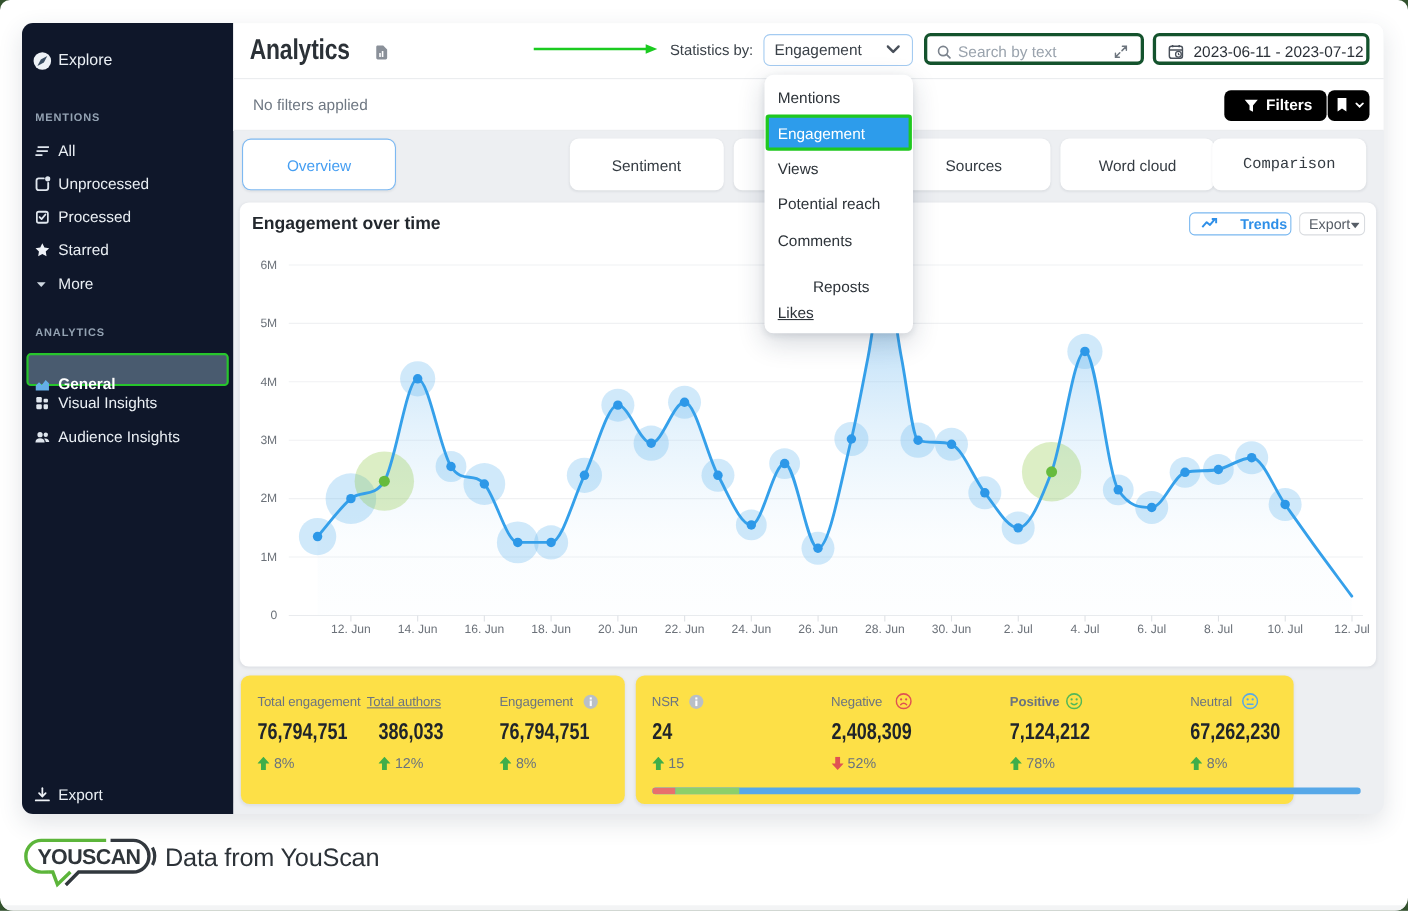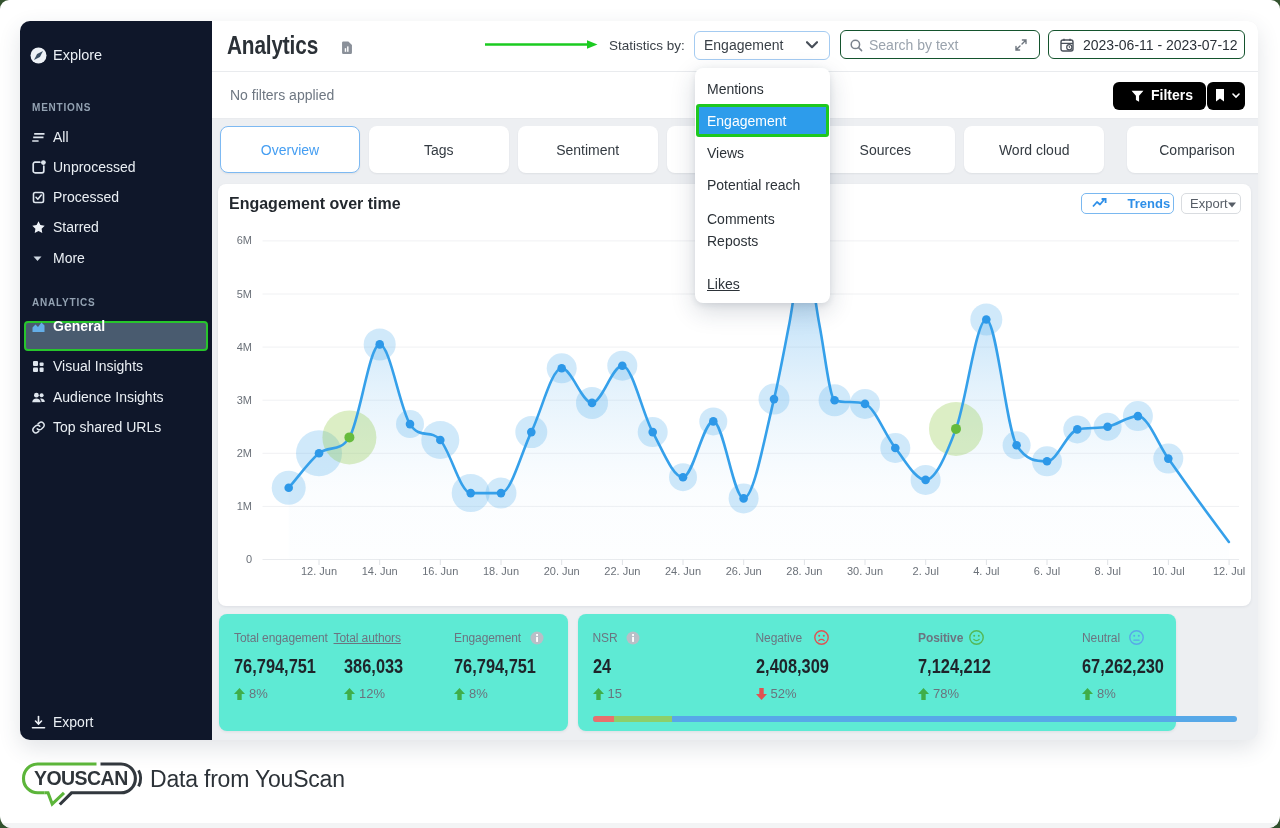--- a/index.html
+++ b/index.html
@@ -12,24 +12,24 @@
   .sideitem .ic{position:absolute;left:11px;width:15px;height:15px;}
   .sideitem .tx{position:absolute;left:33px;top:50%;transform:translateY(-50%);}
   .sidehead{position:absolute;left:12px;color:#93a2b2;font-size:10px;font-weight:700;letter-spacing:.8px;}
   .main{position:absolute;left:192px;top:0;width:1046px;height:719px;border-radius:0 10px 10px 0;overflow:hidden;}
   .hdr{position:absolute;left:0;top:0;width:100%;height:51px;background:#fff;border-bottom:1px solid #e9ebee;box-sizing:border-box;}
   .frow{position:absolute;left:0;top:51px;width:100%;height:47px;background:#fff;border-bottom:1px solid #e9ebee;box-sizing:border-box;}
   .title{position:absolute;left:15px;top:9px;font-size:26px;font-weight:700;color:#2b3137;letter-spacing:-0.2px;transform:scaleX(0.8);transform-origin:left top;}
   .statlbl{position:absolute;top:17px;font-size:13.5px;color:#3a4148;}
   .selbox{position:absolute;left:482px;top:10px;width:136px;height:29px;border:1.5px solid #a4cbf1;border-radius:6px;background:#fff;box-sizing:border-box;}
   .selbox .t{position:absolute;left:9px;top:5px;font-size:14px;color:#3a4148;}
-  .inbox{position:absolute;top:9px;height:29px;border:1px solid #14532d;border-radius:6px;background:#fff;box-sizing:border-box;}
+  .inbox{position:absolute;top:9px;height:29px;border:3px solid #14532d;border-radius:6px;background:#fff;box-sizing:border-box;}
   .tabs{position:absolute;top:105px;height:47px;background:#fff;border-radius:8px;box-shadow:0 1px 2px rgba(25,40,60,.07);width:140px;display:flex;align-items:center;justify-content:center;font-size:14px;color:#343b42;box-sizing:border-box;}
   .chartcard{position:absolute;left:198px;top:163px;width:1033px;height:422px;background:#fff;border-radius:8px;box-shadow:0 1px 3px rgba(25,40,60,.08);}
-  .statcard{position:absolute;top:593px;height:117px;background:#5eead4;border-radius:8px;box-shadow:0 1px 3px rgba(25,40,60,.08);}
+  .statcard{position:absolute;top:593px;height:117px;background:#fde047;border-radius:8px;box-shadow:0 1px 3px rgba(25,40,60,.08);}
   .sclabel{position:absolute;top:17px;font-size:12px;color:#6b7480;letter-spacing:-0.1px;}
   .scvalue{position:absolute;top:39.5px;font-size:21px;font-weight:700;color:#1f242a;transform:scaleX(0.78);transform-origin:left top;white-space:nowrap;}
   .scdelta{position:absolute;top:72px;font-size:13px;color:#6a737e;display:flex;align-items:center;gap:4px;}
   .ddown{position:absolute;left:675px;top:47px;width:135px;height:235px;background:#fff;border-radius:8px;box-shadow:0 8px 24px rgba(30,45,70,.18),0 2px 6px rgba(30,45,70,.10);z-index:40;}
   .dditem{position:absolute;left:12px;font-size:14px;color:#2d3339;transform:translateY(-50%);}
   .ddsel{position:absolute;left:1px;top:36px;width:133px;height:33px;background:#2d9ceb;border:3px solid #1fc81f;border-radius:3px;box-sizing:border-box;z-index:41;}
   .btnblue{position:absolute;top:61px;height:28px;background:#000000;border-radius:6px;color:#fff;font-size:14px;font-weight:700;}
 </style>
 </head>
 <body>
@@ -77,21 +77,21 @@
         <span class="tx">Starred</span>
       </div>
       <div class="sideitem" style="top:224px;">
         <svg class="ic" style="left:12px;width:11px;height:11px" viewBox="0 0 11 11">
             <path d="M1.5 3.5h8L5.5 8z" fill="#cfd8e1"></path>
           </svg>
         <span class="tx">More</span>
       </div>
       <div class="sidehead" style="top:276px;">ANALYTICS</div>
       <div style="position:absolute;left:4px;top:300px;width:184px;height:30px;background:#495b6f;border:2.5px solid #27c52c;border-radius:4px;box-sizing:border-box;"></div>
-      <div class="sideitem" style="top:292px;z-index:2;padding-left:23px;">
+      <div class="sideitem" style="top:315px;z-index:2;padding-left:23px;">
         <svg class="ic" viewBox="0 0 15 15">
             <path d="M1.5 13 V8.5 L4.5 5.5 L7 8 L10.5 3.5 L13.5 6.5 V13 Z" fill="#64aee8"></path>
           </svg>
         <span class="tx" style="font-weight:700;color:#fff;">General</span>
       </div>
       <div class="sideitem" style="top:332px;">
         <svg class="ic" viewBox="0 0 15 15">
             <g fill="#dfe6ee">
               <rect x="2" y="2" width="5" height="5" rx="1"></rect>
               <rect x="8.6" y="3.6" width="4" height="3.4" rx="1"></rect>
@@ -105,29 +105,20 @@
         <svg class="ic" viewBox="0 0 15 15">
             <g fill="#dfe6ee">
               <circle cx="5.4" cy="5.2" r="2.4"></circle>
               <path d="M1.2 12.2c0-2.3 1.9-3.7 4.2-3.7s4.2 1.4 4.2 3.7z"></path>
               <circle cx="10.6" cy="5.2" r="2"></circle>
               <path d="M10.2 8.6c2 .1 3.6 1.4 3.6 3.3h-3.2c0-1.3-.9-2.6-1.7-3.1z"></path>
             </g>
           </svg>
         <span class="tx">Audience Insights</span>
       </div>
-      <div class="sideitem" style="top:393px;">
-        <svg class="ic" viewBox="0 0 15 15">
-            <g stroke="#dfe6ee" stroke-width="1.5" fill="none" stroke-linecap="round">
-              <path d="M6.2 8.8a3 3 0 0 0 4.3.2l2-2a3 3 0 0 0-4.2-4.2l-1.2 1.1"></path>
-              <path d="M8.8 6.2a3 3 0 0 0-4.3-.2l-2 2a3 3 0 0 0 4.2 4.2l1.1-1.1"></path>
-            </g>
-          </svg>
-        <span class="tx">Top shared URLs</span>
-      </div>
       <div class="sideitem" style="top:688px;">
         <svg class="ic" viewBox="0 0 15 15">
             <g stroke="#eef2f7" stroke-width="1.6" fill="none" stroke-linecap="round">
               <path d="M7.5 1.5v7"></path>
               <path d="M4.5 6l3 3 3-3"></path>
               <path d="M1.5 12.7h12"></path>
             </g>
           </svg>
         <span class="tx">Export</span>
       </div>
@@ -190,26 +181,25 @@
       <div class="btnblue" style="left:995px;width:37.5px;">
         <svg style="position:absolute;left:8px;top:7px;width:10px;height:13px;" viewBox="0 0 10 13">
             <path d="M1 0h8v12.4L5 9.6 1 12.4z" fill="#fff"></path>
           </svg>
         <svg style="position:absolute;right:5px;top:11px;width:8px;height:6px;" viewBox="0 0 8 6">
             <path d="M1 1l3 3 3-3" stroke="#fff" stroke-width="1.6" fill="none" stroke-linecap="round"></path>
           </svg>
       </div>
 
       <div class="tabs" style="left:8px;border:1.5px solid #7db9f2;color:#459ef2;">Overview</div>
-      <div class="tabs" style="left:156.8px;">Tags</div>
       <div class="tabs" style="left:305.7px;">Sentiment</div>
       <div class="tabs" style="left:454.5px;">Trends</div>
       <div class="tabs" style="left:603.3px;">Sources</div>
       <div class="tabs" style="left:752.2px;">Word cloud</div>
-      <div class="tabs" style="left:915px;">Comparison</div>
+      <div class="tabs" style="left:890px;font-family:Liberation Mono, monospace;">Comparison</div>
     </div>
 
     <div class="chartcard">
       <div style="position:absolute;left:11px;top:11px;font-size:16px;font-weight:700;color:#23282e;">Engagement over time</div>
       <div style="position:absolute;left:862.5px;top:8.5px;width:93px;height:21px;border:1.5px solid #7ab8f0;border-radius:5px;box-sizing:border-box;">
         <svg style="position:absolute;left:10px;top:4.5px;width:15px;height:10px;" viewBox="0 0 15 10">
             <path d="M1 8.5L5 4l3 2.5L12.6 1" stroke="#2e8fe8" stroke-width="1.8" fill="none" stroke-linejoin="round"></path>
             <path d="M9.6 1h4v4" stroke="#2e8fe8" stroke-width="1.8" fill="none"></path>
           </svg>
         <span style="position:absolute;left:46px;top:2px;font-size:13px;font-weight:700;color:#2e8fe8;">Trends</span>
@@ -431,21 +421,21 @@
       </div>
     </div>
 
     <div class="ddown">
       <div class="ddsel"></div>
       <div class="dditem" style="top:20.6px;">Mentions</div>
       <div class="dditem" style="top:52.7px;color:#fff;z-index:42;">Engagement</div>
       <div class="dditem" style="top:84.8px;">Views</div>
       <div class="dditem" style="top:117.2px;">Potential reach</div>
       <div class="dditem" style="top:150.8px;">Comments</div>
-      <div class="dditem" style="top:173px;">Reposts</div>
+      <div class="dditem" style="top:192px;margin-left:32px;">Reposts</div>
       <div class="dditem" style="top:216.2px;text-decoration:underline;">Likes</div>
     </div>
 
   </div>
 
   <svg style="position:absolute;left:18px;top:758px;width:128px;height:54px;" viewBox="0 0 128 54">
     <path d="M78.5 6.0 L20 6.0 A14.2 14.2 0 0 0 5.5 20.4 A14.2 14.2 0 0 0 20 34.8 L26.5 34.8" fill="none" stroke="#5cb53a" stroke-width="3.1"></path>
     <path d="M26.5 34.8 L30 34.8 L34.2 46 L46 34.8" fill="none" stroke="#5cb53a" stroke-width="3.1" stroke-linejoin="miter"></path>
     <path d="M82.5 6.0 L103 6.0 A14.4 14.4 0 0 1 117.4 20.4 A14.4 14.4 0 0 1 103 34.8 L53.5 34.8 L41.8 46.5" fill="none" stroke="#32383e" stroke-width="3.1"></path>
     <path d="M120.6 12.4 Q124.8 20.4 120.6 28.4" fill="none" stroke="#32383e" stroke-width="2.9"></path>

